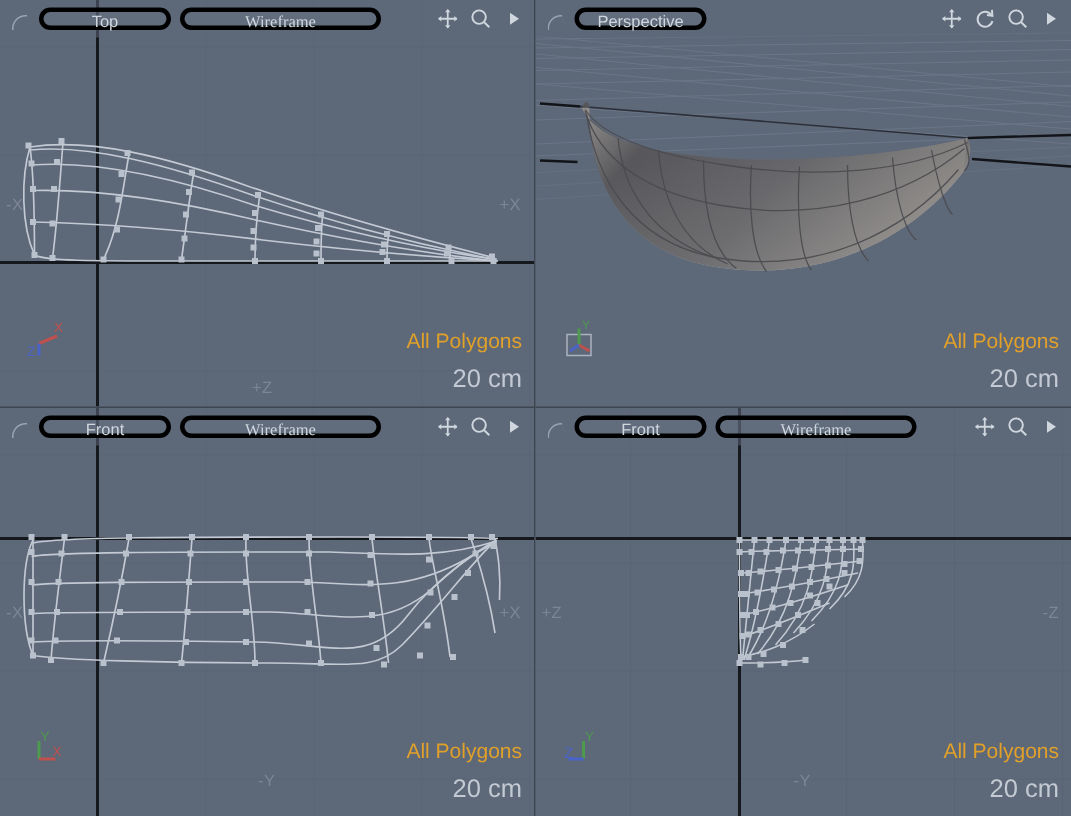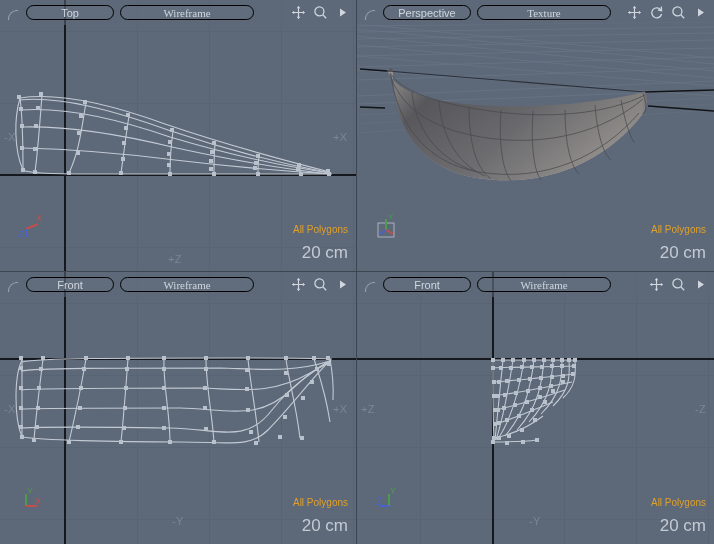--- a/index.html
+++ b/index.html
@@ -63,21 +63,21 @@
     position: absolute;
     left: 2px; top: 4px;
     width: 9px; height: 9px;
     border-top: 1.5px solid #9aa4b2;
     border-left: 1.5px solid #9aa4b2;
     border-top-left-radius: 9px;
   }
   .vp-btn {
     height: 15px;
     line-height: 15px;
-    border: 1px solid #000000;
+    border: 3px solid #000000;
     border-radius: 8px;
     color: #cfd6de;
     font-size: 11px;
     text-align: center;
     background: rgba(110,122,138,0.25);
     margin-right: 6px;
     padding: 0 4px;
     box-sizing: border-box;
     white-space: nowrap;
   }
@@ -109,21 +109,21 @@
     z-index: 3;
   }
   .axis-line-h { height: 1.5px; left: 0; right: 0; }
   .axis-line-v { width: 1.5px; top: 0; bottom: 0; }
 
   
   .poly-lbl {
     position: absolute;
     right: 8px; bottom: 36px;
     color: #e0a02a;
-    font-size: 10px;
+    font-size: 14px;
     z-index: 7;
   }
   .scale-lbl {
     position: absolute;
     right: 8px; bottom: 8px;
     color: #c3cad4;
     font-size: 17px;
     z-index: 7;
   }
   .gizmo {
@@ -344,21 +344,20 @@
           <path d="M238 105 C240 132 246 154 254 160"></path>
           <path d="M264 100 C268 122 274 140 278 143"></path>
           <path d="M286 93 C290 106 290 110 286 114"></path>
         </g>
       </svg>
     </div>
 
     <div class="vp-header">
       <span class="curve-icon"></span>
       <div class="vp-btn mode">Perspective</div>
-      <div class="vp-btn shading">Texture</div>
       <div class="hdr-tools">
         <span class="tool-ic">
           <svg width="15" height="15" viewBox="0 0 15 15" fill="none" stroke="#cfd6de" stroke-width="1.2">
             <path d="M7.5 1.5v12M1.5 7.5h12"></path>
             <path d="M7.5 1 5.7 3.2h3.6zM7.5 14l-1.8-2.2h3.6zM1 7.5l2.2-1.8v3.6zM14 7.5l-2.2-1.8v3.6z" fill="#cfd6de" stroke="none"></path>
           </svg>
         </span>
         <span class="tool-ic">
           <svg width="15" height="15" viewBox="0 0 15 15" fill="none" stroke="#cfd6de" stroke-width="1.3">
             <path d="M12 5.2A5 5 0 1 0 12.6 9"></path>

